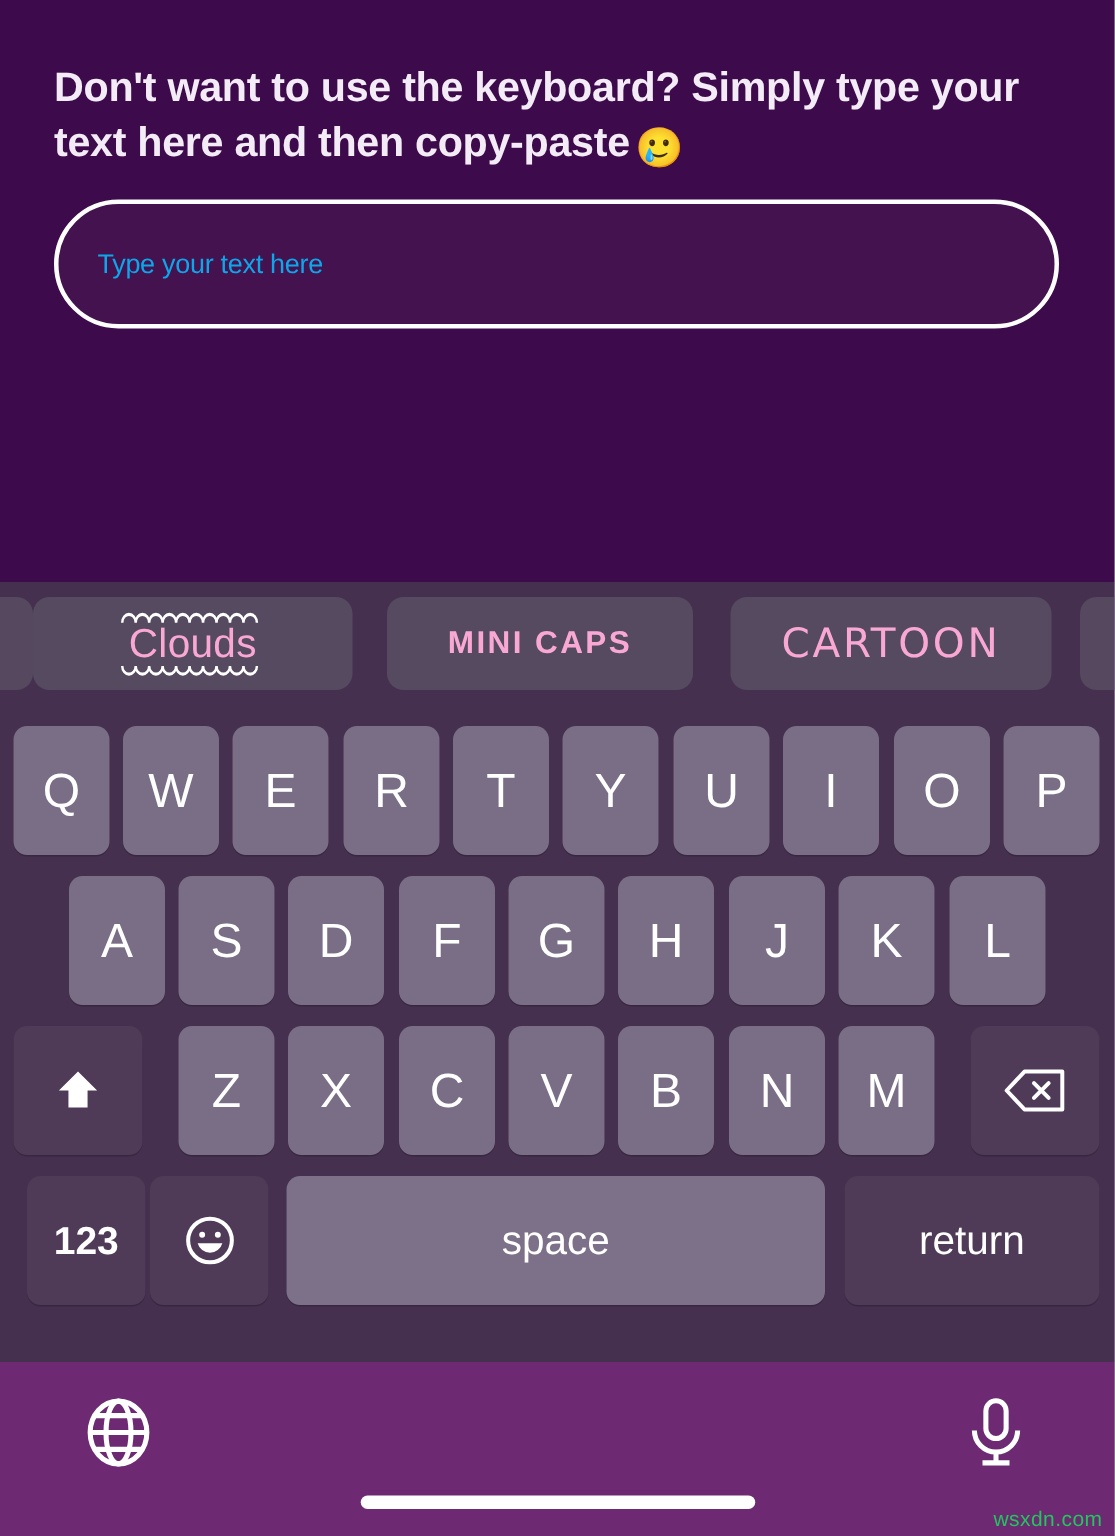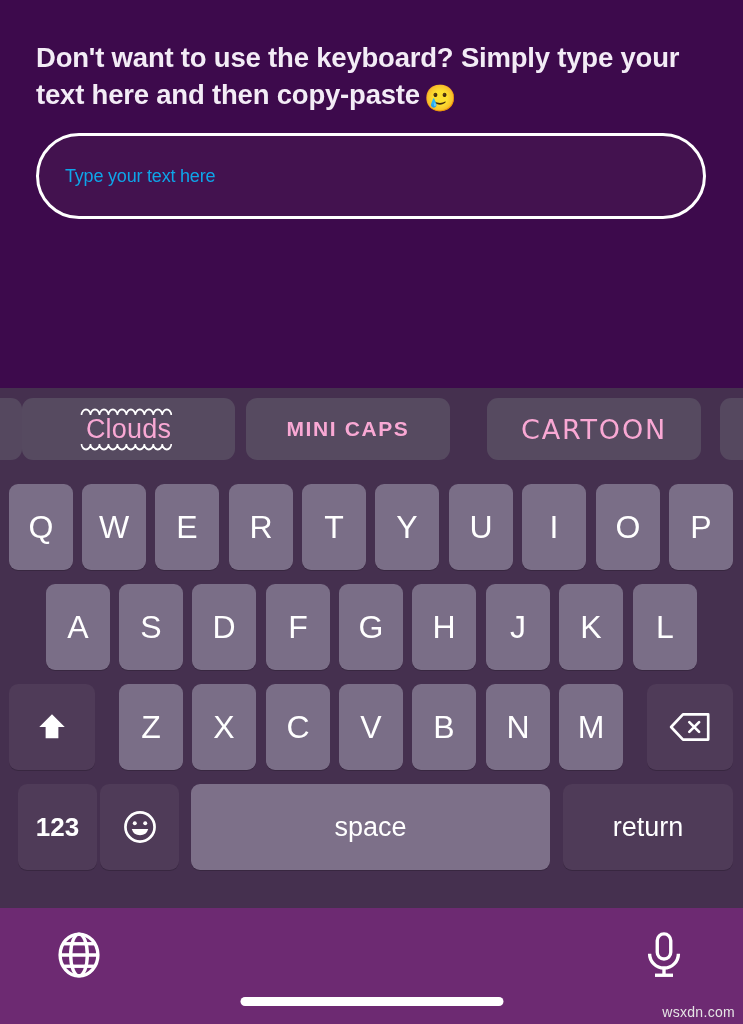--- a/index.html
+++ b/index.html
@@ -186,21 +186,21 @@
     bottom: 18px;
     width: 263px;
     height: 9px;
     background: #ffffff;
     border-radius: 5px;
   }
   #watermark {
     position: absolute;
     right: 8px;
     bottom: 4px;
-    color: #e5e5e5;
+    color: #22c55e;
     font-size: 14px;
     font-family: "Liberation Sans", sans-serif;
     letter-spacing: 0.3px;
   }
 </style>
 </head>
 <body>
 
 <div id="screen">
 
@@ -227,21 +227,21 @@
           <svg class="cloud-line cloud-top" viewBox="0 0 130 12" preserveAspectRatio="none">
             <path d="M2,11 a6,6 0 0 1 12,0 a6,6 0 0 1 12,0 a6,6 0 0 1 12,0 a6,6 0 0 1 12,0 a6,6 0 0 1 12,0 a6,6 0 0 1 12,0 a6,6 0 0 1 12,0 a6,6 0 0 1 12,0 a6,6 0 0 1 12,0 a6,6 0 0 1 12,0" fill="none" stroke="#ffffff" stroke-width="2.2"></path>
           </svg>
           <span>Clouds</span>
           <svg class="cloud-line cloud-bottom" viewBox="0 0 130 12" preserveAspectRatio="none">
             <path d="M2,1 a6,6 0 0 0 12,0 a6,6 0 0 0 12,0 a6,6 0 0 0 12,0 a6,6 0 0 0 12,0 a6,6 0 0 0 12,0 a6,6 0 0 0 12,0 a6,6 0 0 0 12,0 a6,6 0 0 0 12,0 a6,6 0 0 0 12,0 a6,6 0 0 0 12,0" fill="none" stroke="#ffffff" stroke-width="2.2"></path>
           </svg>
         </span>
       </div>
 
-      <div class="style-chip" style="left:246px; width:204px;">
+      <div class="style-chip" style="left:258px; width:204px;">
         <span class="chip-minicaps">MINI CAPS</span>
       </div>
 
       <div class="style-chip" style="left:487px; width:214px;">
         <span class="chip-cartoon">CARTOON</span>
       </div>
 
       <div class="style-chip chip-edge" style="left:720px; width:62px;"></div>
     </div>
 

